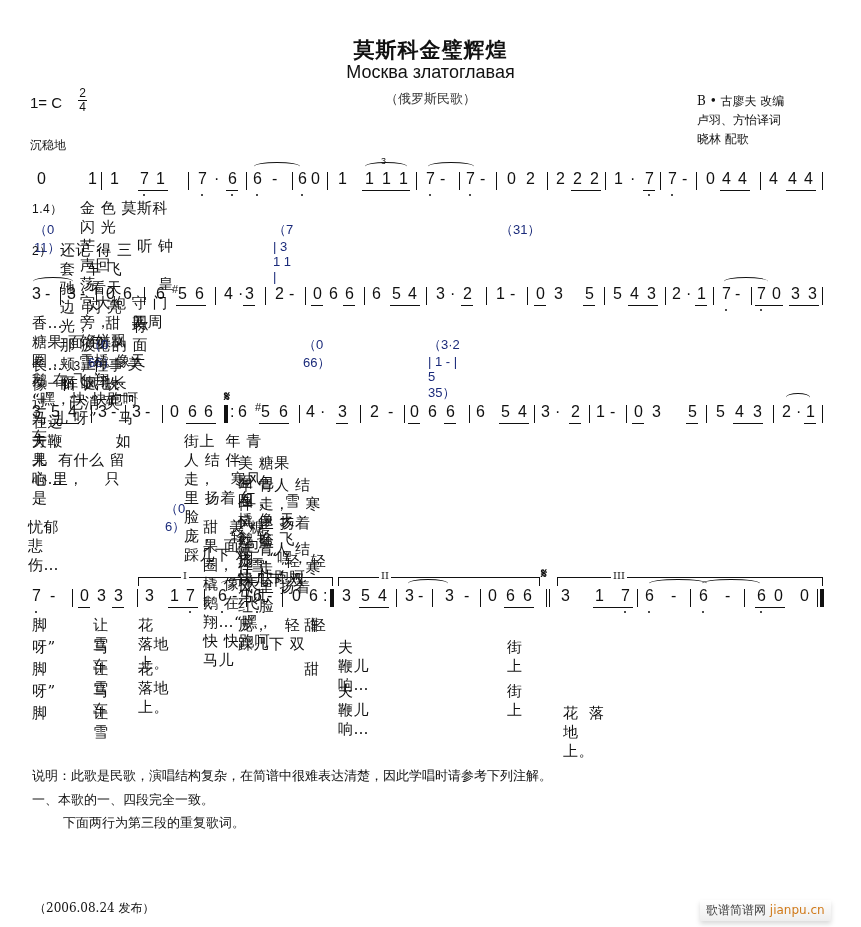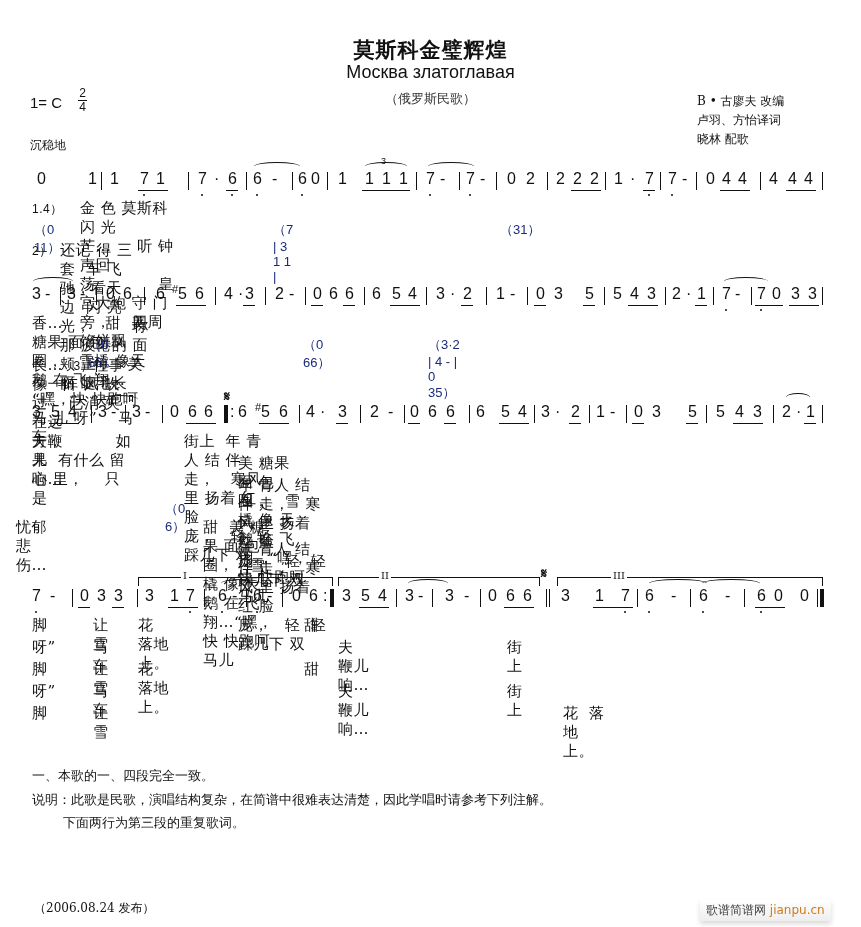--- a/index.html
+++ b/index.html
@@ -220,21 +220,21 @@
     <span class="ul" style="left:789px;top:20px;width:30px"></span>
   <span class="dot" style="left:760px;top:24px"></span>
   <span class="bl" style="left:822px"></span>
 </div>
 <div class="lyr" style="top:314px">
   <span class="t" style="left:32px">香…&nbsp;&nbsp;&nbsp;&nbsp;&nbsp;&nbsp;&nbsp;&nbsp;甜&nbsp;&nbsp;美糖果 面 包 圈，&nbsp;&nbsp;&nbsp;雪橇 像天鹅 在 飞 翔… “嘿，快 快跑呵马 儿 呀”&nbsp;&nbsp;&nbsp;&nbsp;马车</span>
 </div>
 <div class="alt" style="top:336px;left:0">
   <span class="t" style="left:88px">（0 66）</span>
   <span class="t" style="left:303px">（0 66）</span>
-  <span class="t" style="left:428px">（3·2 | 4 - | 0 35）</span>
+  <span class="t" style="left:428px">（3·2 | 1 - | 5 35）</span>
 </div>
 <div class="lyr" style="top:356px">
   <span class="t" style="left:32px">长…&nbsp;&nbsp;<span class="num-prefix">3）</span>往事 像一阵 风 吹 过&nbsp;&nbsp;&nbsp;&nbsp;已消 失在远 方，&nbsp;&nbsp;&nbsp;&nbsp;&nbsp;&nbsp;&nbsp;&nbsp;&nbsp;&nbsp;如 果&nbsp;&nbsp;有什么 留 心 里，&nbsp;&nbsp;&nbsp;&nbsp;只是</span>
 </div>
 
 <span class="segno" style="left:224px;top:388px">𝄋</span>
 <div class="staff" style="top:403px">
   <span class="t" style="left:32px">3</span>
     <span class="t" style="left:51px">5</span>
     <span class="t" style="left:68px">4</span>
@@ -311,21 +311,21 @@
 <div class="lyr" style="top:454px">
   <span class="t" style="left:238px">美 糖果 面 包 圈，&nbsp;&nbsp;&nbsp;雪橇 像 天鹅 在 飞 翔…“嘿，快 快跑呵 马儿</span>
 </div>
 <div class="lyr" style="top:476px">
   <span class="t" style="left:238px">年 青人 结 伴 走，&nbsp;&nbsp;&nbsp;寒风 里 扬着 红 脸 庞，&nbsp;&nbsp;&nbsp;轻&nbsp;&nbsp;轻 踩几下 双</span>
 </div>
 <div class="alt" style="top:500px;left:0">
   <span class="t" style="left:165px">（0  6）</span>
 </div>
 <div class="lyr" style="top:518px">
-  <span class="t" style="left:16px">忧郁悲 伤…</span>
+  <span class="t" style="left:28px">忧郁悲 伤…</span>
   <span class="t" style="left:203px">甜&nbsp;&nbsp;美 糖果 面 包 圈，&nbsp;&nbsp;&nbsp;雪橇 像 天鹅 在 飞 翔…“嘿，快 快跑呵 马儿</span>
 </div>
 <div class="lyr" style="top:540px">
   <span class="t" style="left:238px">年 青人 结 伴 走，&nbsp;&nbsp;&nbsp;寒风 里 扬着 红 脸 庞，&nbsp;&nbsp;&nbsp;轻&nbsp;&nbsp;轻 踩几下 双</span>
 </div>
 
 <div class="volta" style="left:138px;top:577px;width:193px;border-left:1px solid #111;border-right:1px solid #111">
   <span class="vlabel" style="left:42px">I</span>
 </div>
 <div class="volta" style="left:338px;top:577px;width:200px;border-left:1px solid #111;border-right:1px solid #111">
@@ -431,21 +431,21 @@
   <span class="t" style="left:338px">夫 鞭儿 响…</span>
     <span class="t" style="left:507px">街上</span>
 </div>
 <div class="lyr" style="top:704px">
   <span class="t" style="left:32px">脚</span>
     <span class="t" style="left:93px">让雪</span>
   <span class="t" style="left:563px">花&nbsp;&nbsp;落地 上。</span>
 </div>
 
 <div class="notes">
+  <div>说明：此歌是民歌，演唱结构复杂，在简谱中很难表达清楚，因此学唱时请参考下列注解。</div>
   <div>一、本歌的一、四段完全一致。</div>
-  <div>说明：此歌是民歌，演唱结构复杂，在简谱中很难表达清楚，因此学唱时请参考下列注解。</div>
   <div class="indent">下面两行为第三段的重复歌词。</div>
 </div>
 <div class="pubdate">（2006.08.24 发布）</div>
 <div class="watermark">
   <span>歌谱简谱网</span>
   <span class="latin">jianpu.cn</span>
 </div>
 
 </body></html>

